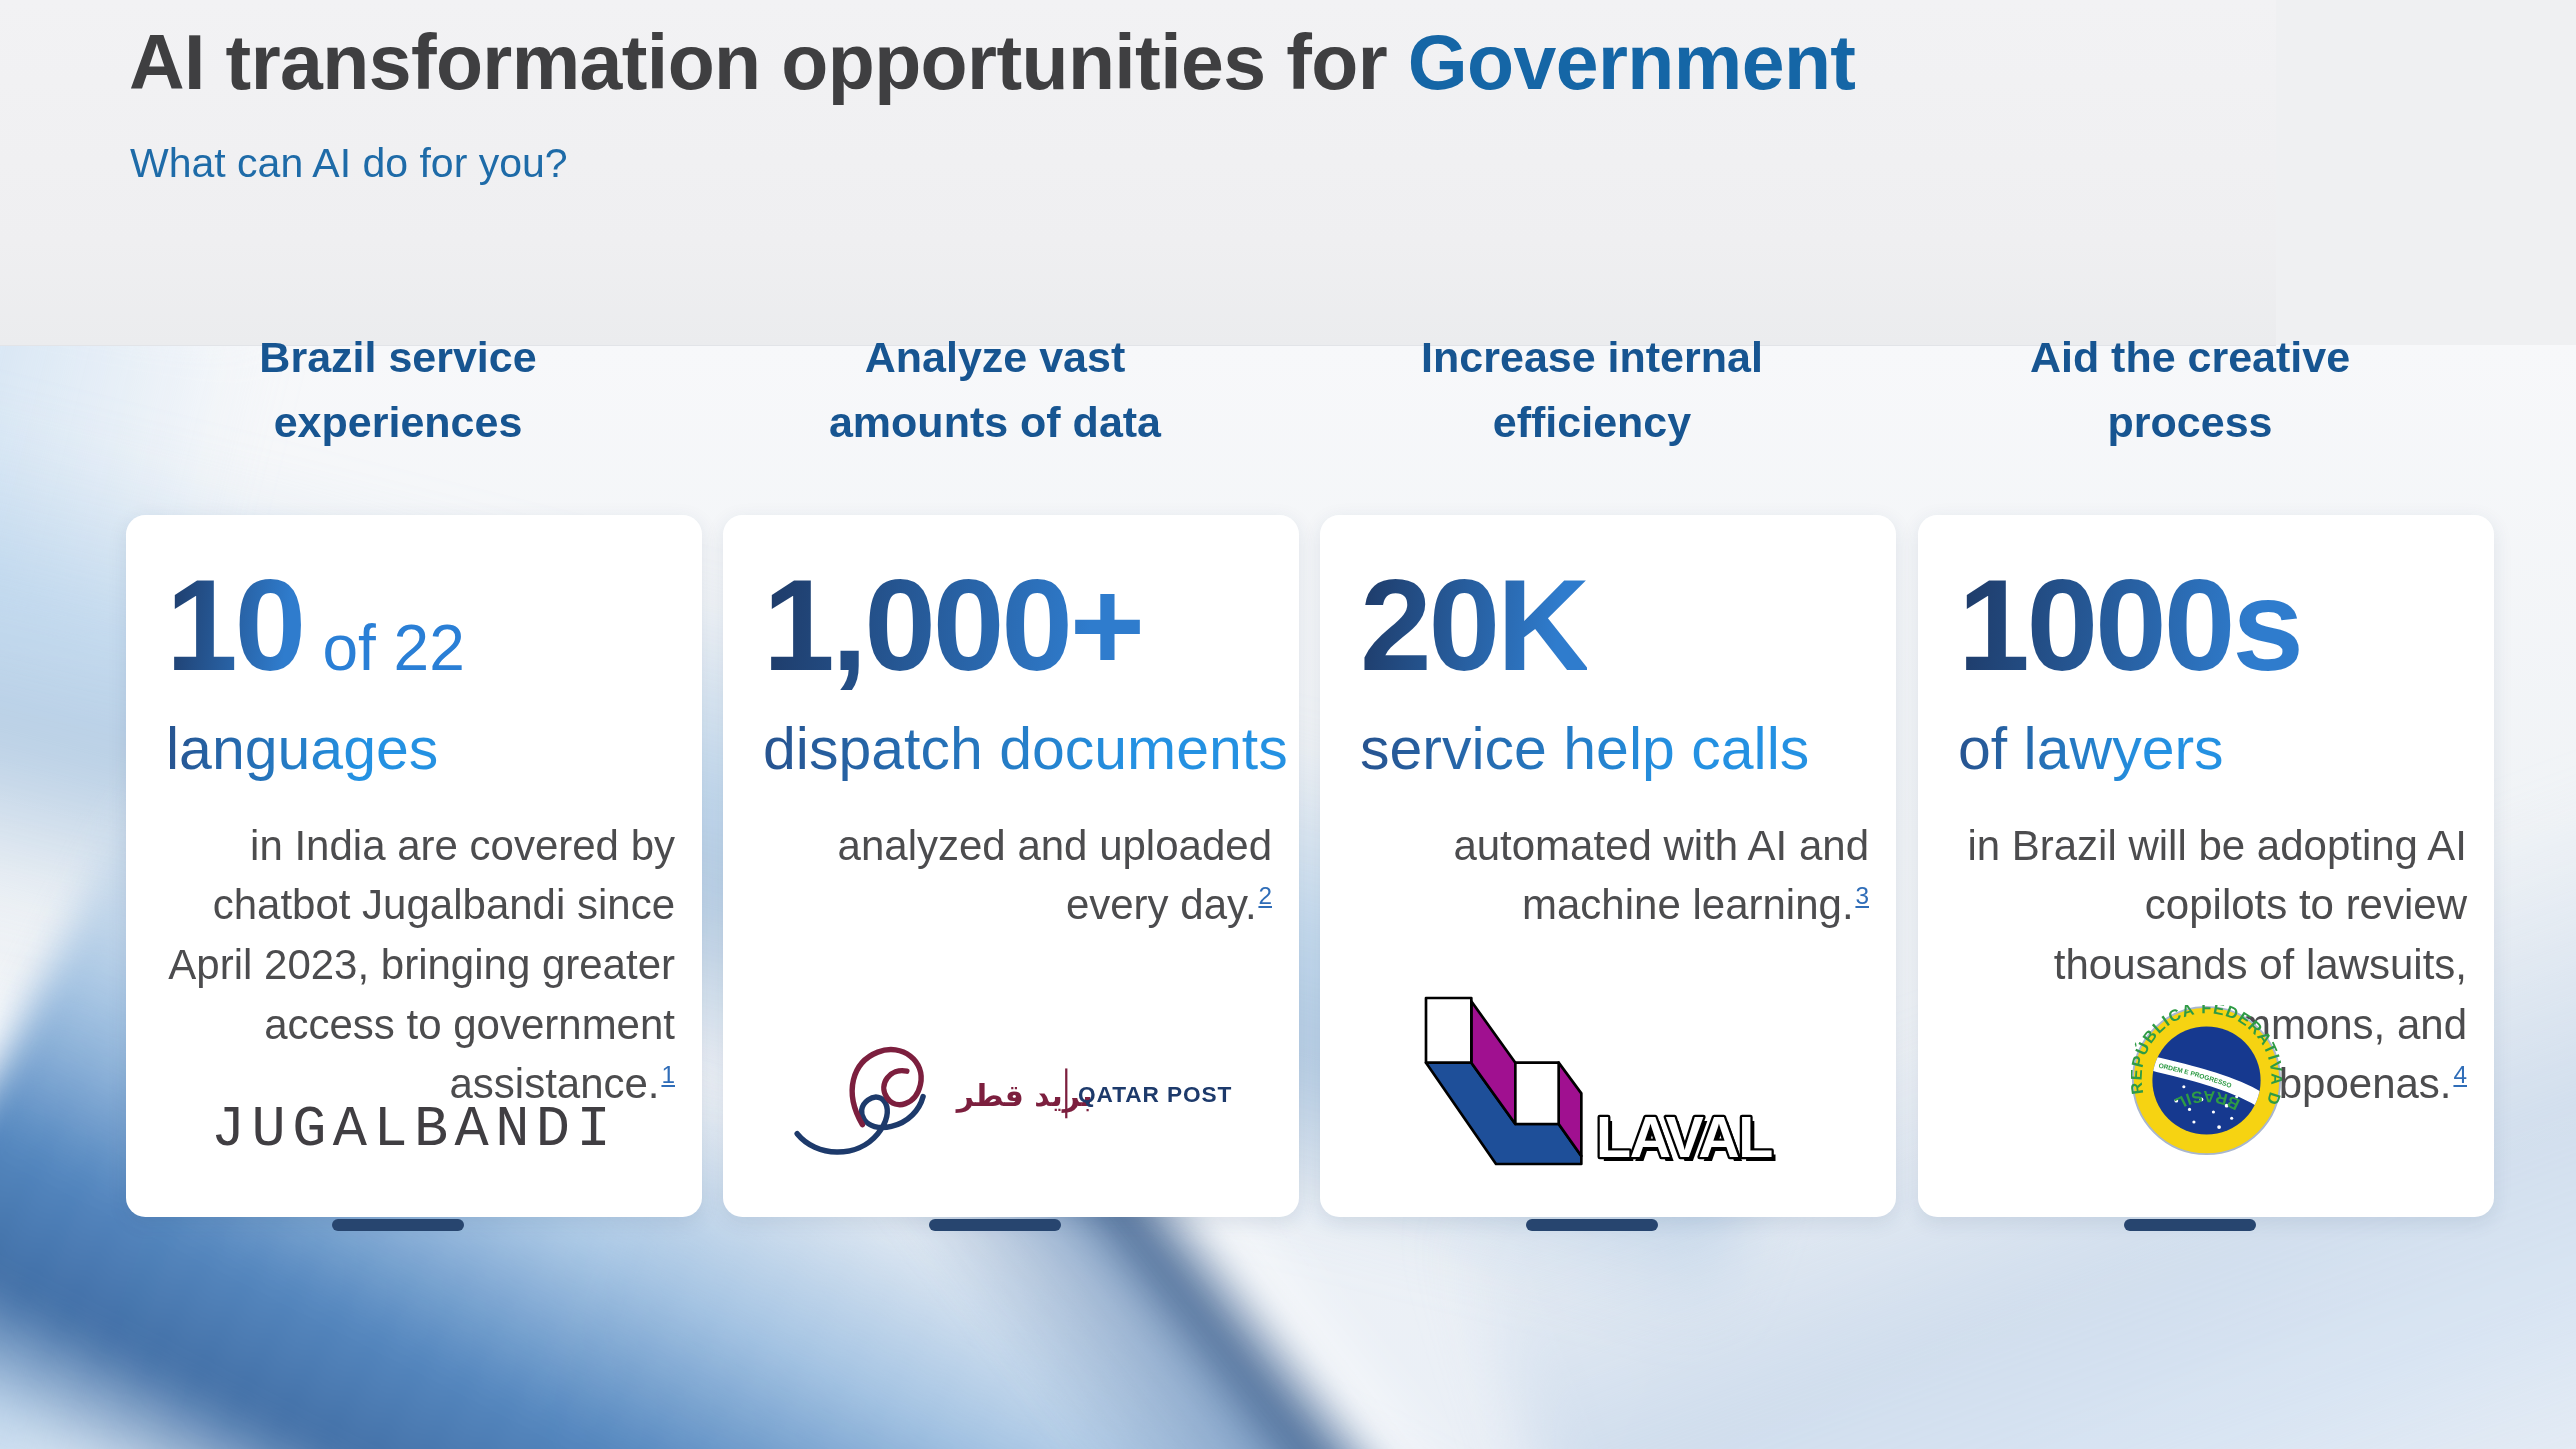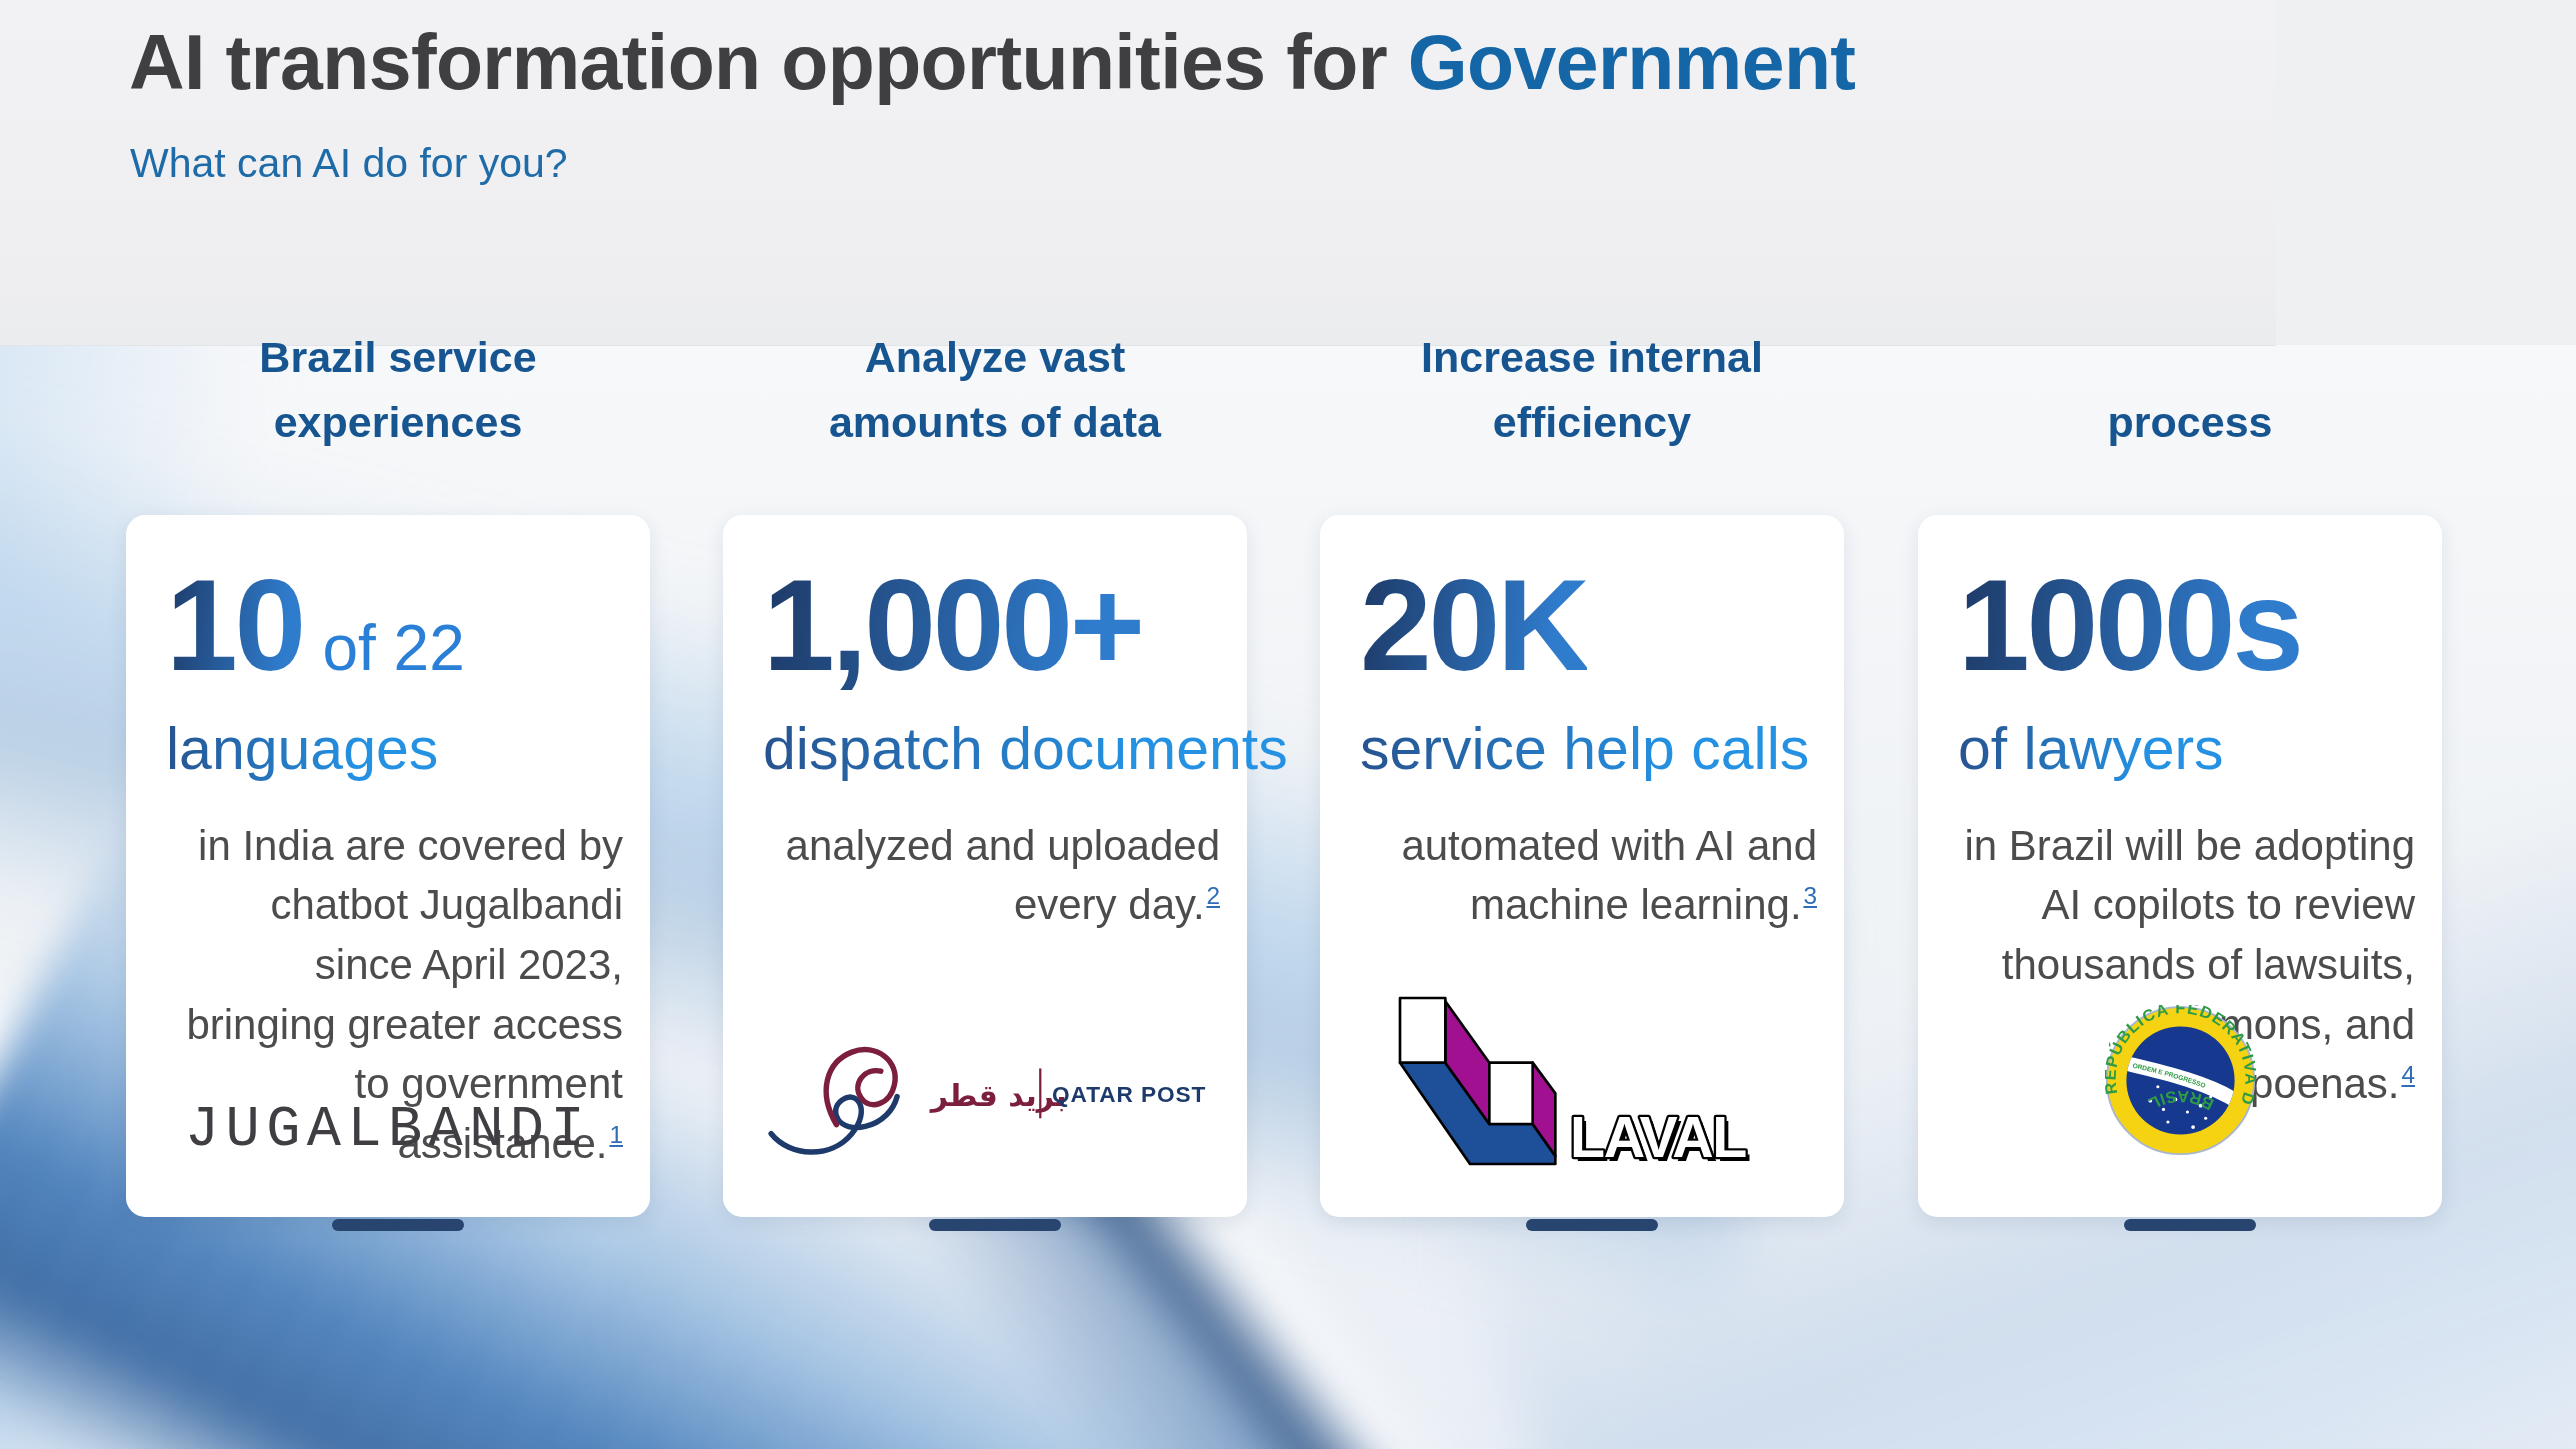--- a/index.html
+++ b/index.html
@@ -47,21 +47,21 @@
     background:linear-gradient(90deg,rgba(255,255,255,0) 30%,rgba(70,115,170,.5) 52%,rgba(38,78,130,.78) 60%,rgba(255,255,255,.5) 70%,rgba(255,255,255,0) 80%);}
   .wl-right-pale{left:1513px; top:502px; width:1449px; height:869px; transform:rotate(-20deg); filter:blur(29px);
     background:linear-gradient(180deg,rgba(255,255,255,0) 10%,rgba(187,207,230,.55) 45%,rgba(205,222,241,.62) 65%,rgba(255,255,255,0) 90%);}
   
   .col{position:absolute; top:325px; width:544px; z-index:4;}
   .col-1{left:126px;} .col-2{left:723px;} .col-3{left:1320px;} .col-4{left:1918px;}
   .col-header{
     text-align:center; font-size:43px; font-weight:700; color:#175591; line-height:1.52;
   }
   .card{
-    position:absolute; left:0; top:190px; width:524px; height:702px;
+    position:absolute; left:0; top:190px; width:576px; height:702px;
     background:#ffffff; border-radius:19.3px; box-sizing:border-box;
     padding:46px 27px 4px 40px;
     box-shadow:0 5.2px 19.3px rgba(25,55,100,.10);
   }
   .stat-row{display:flex; align-items:baseline; gap:19.3px;}
   .stat-number{
     font-size:129px; font-weight:700; line-height:1; letter-spacing:-3.2px;
     background:linear-gradient(97deg,#1e3a67 0%,#2f7ccd 85%);
     -webkit-background-clip:text; background-clip:text;
     -webkit-text-fill-color:transparent; color:transparent; display:inline-block;
@@ -182,21 +182,21 @@
           <text x="268" y="254" font-size="86" font-weight="800" fill="#000000" letter-spacing="-2" font-family="'Liberation Sans', sans-serif">LAVAL</text>
           <text x="262" y="248" font-size="86" font-weight="800" fill="#ffffff" stroke="#000000" stroke-width="7" paint-order="stroke" stroke-linejoin="round" letter-spacing="-2" font-family="'Liberation Sans', sans-serif">LAVAL</text>
         </svg>
       </div>
     </div>
     <div class="pill"></div>
   </div>
 
   <div class="col col-4">
     <div class="col-header">
-      <br>
+      <span>Aid the creative</span><br>
       <span>process</span>
     </div>
     <div class="card">
       <div class="stat-row">
         <span class="stat-number">1000s</span>
 
       </div>
       <div class="stat-label">of lawyers</div>
       <p class="body-text"><span>in Brazil will be adopting AI copilots to review thousands of lawsuits, summons, and subpoenas.</span><sup class="fn">4</sup></p>
       <div class="logo-slot logo-brazil">

